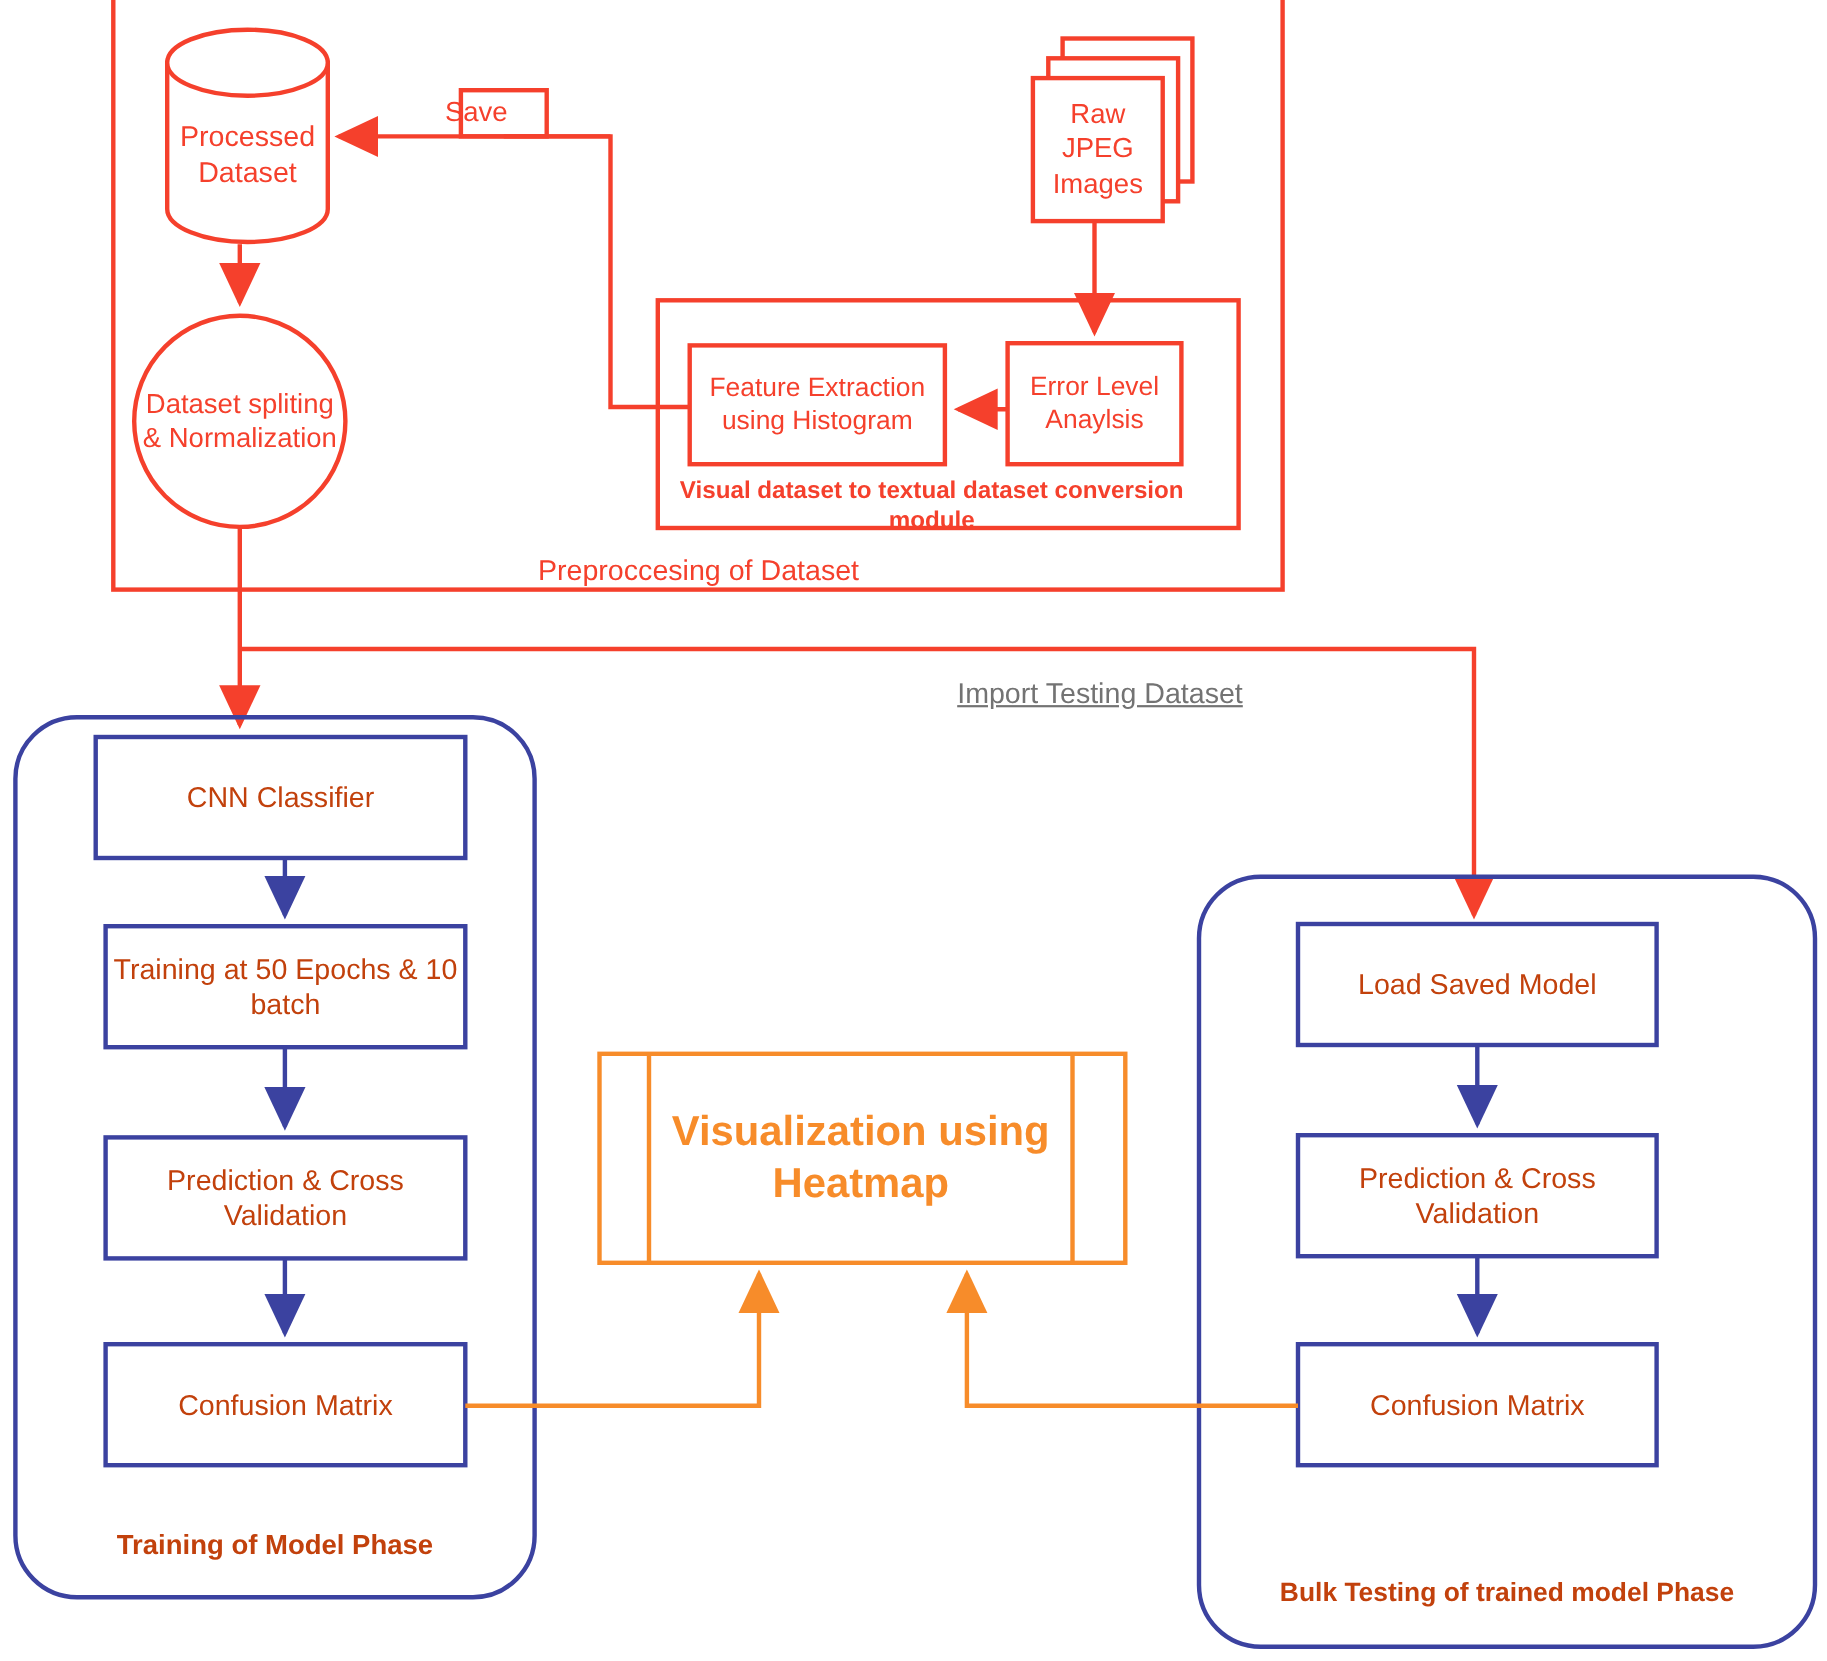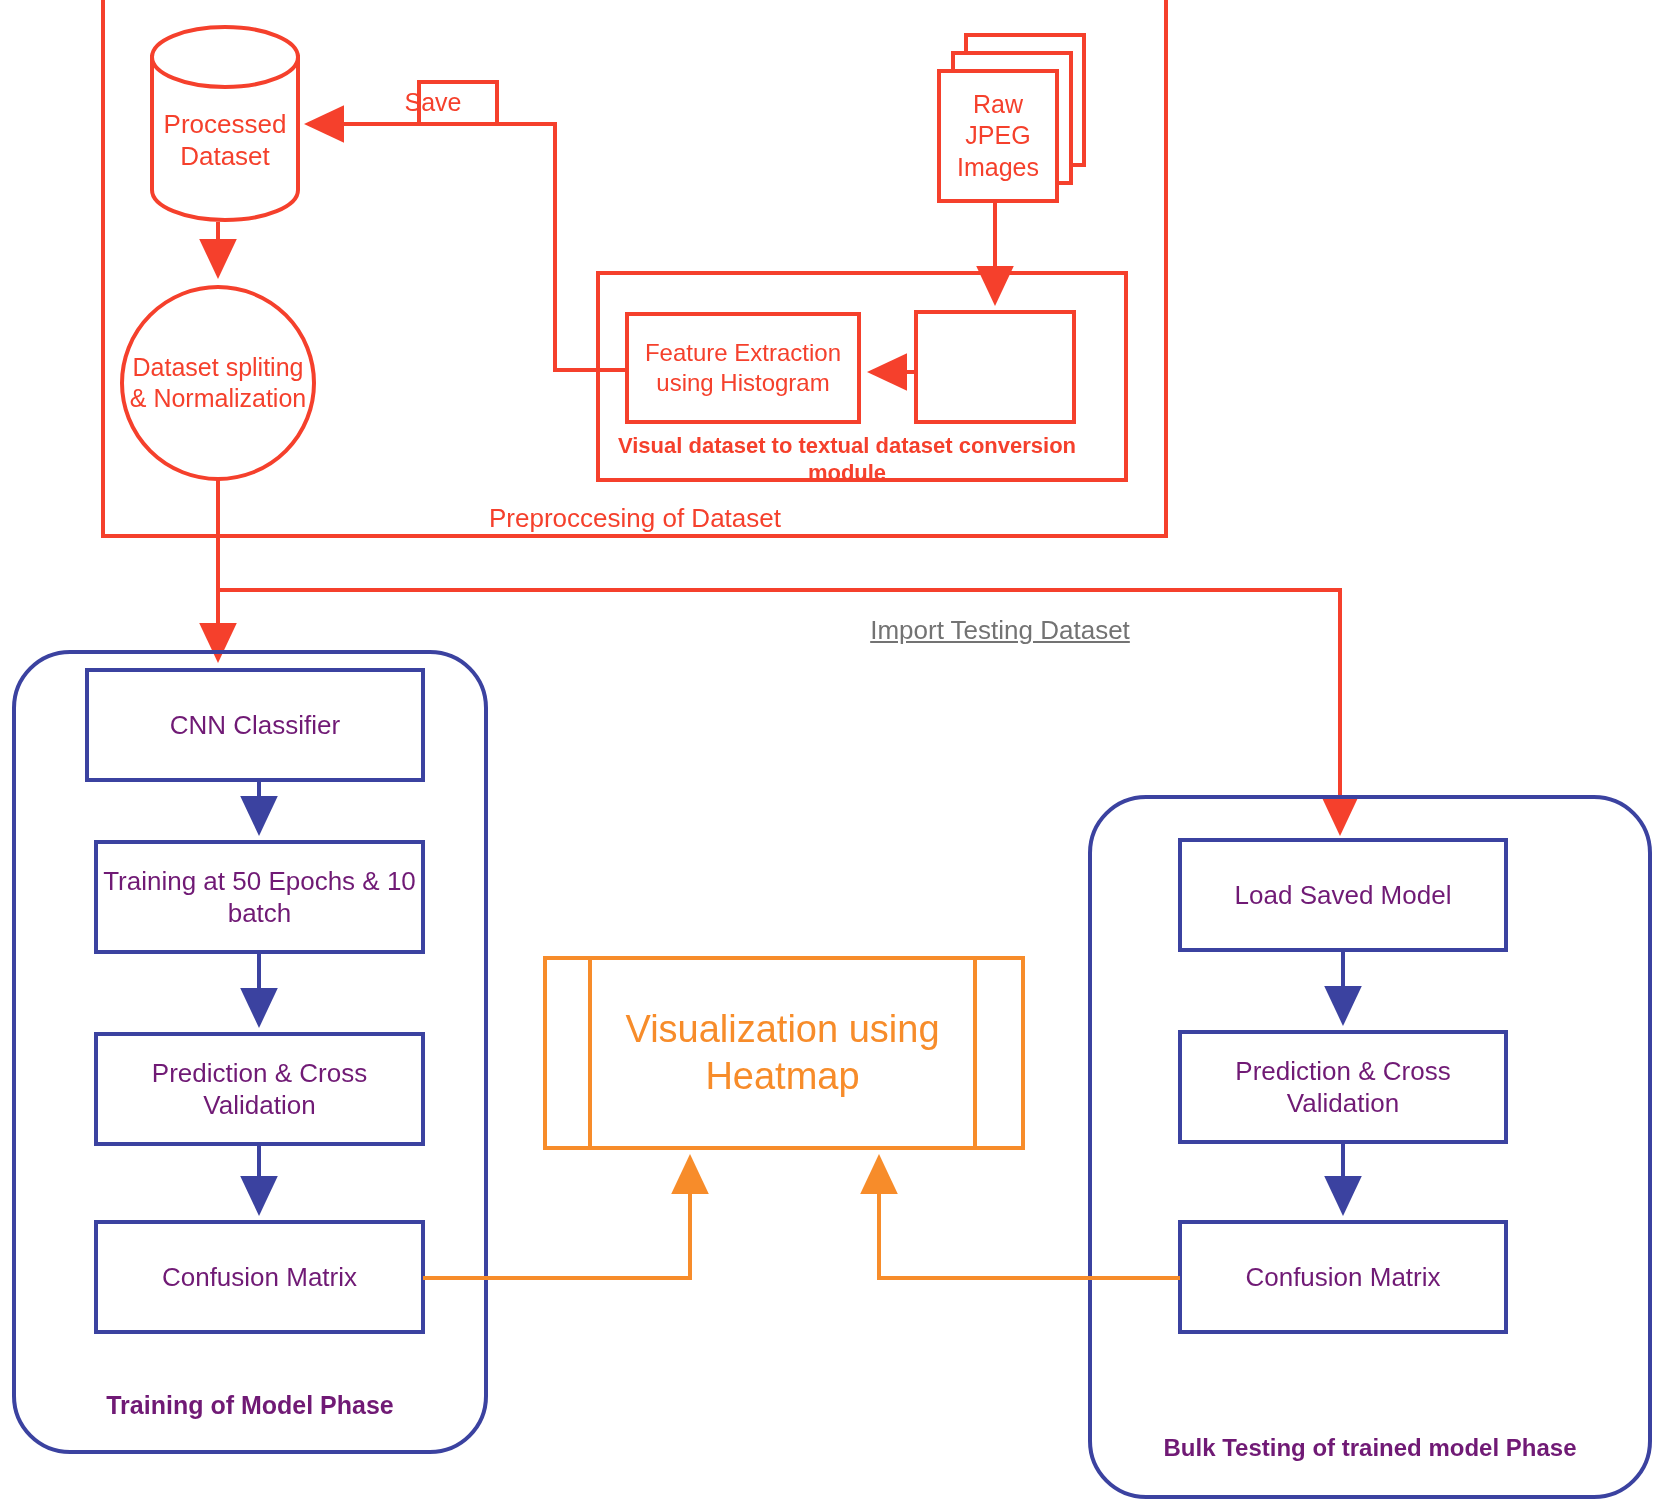--- a/index.html
+++ b/index.html
@@ -27,30 +27,30 @@
   .node-label {
     position: absolute;
     display: flex;
     align-items: center;
     justify-content: center;
     text-align: center;
     line-height: 1.25;
     pointer-events: none;
   }
   .red-text   { color: #f5402c; }
-  .blue-text  { color: #701a75; }
+  .blue-text  { color: #c2410c; }
   .orange-text{ color: #f78c2a; }
   .black-text { color: #737373; text-decoration: underline; }
   .t-26  { font-size: 26px; }
   .t-25  { font-size: 25px; }
   .t-24  { font-size: 24px; text-align: center; }
   .t-22b { font-size: 22px; font-weight: bold; }
   .t-24b { font-size: 24px; font-weight: bold; }
   .t-25b { font-size: 25px; font-weight: bold; }
-  .t-38b { font-size: 38px; font-weight: normal; }
+  .t-38b { font-size: 38px; font-weight: bold; }
 </style>
 </head>
 <body>
 
 <div id="canvas">
 
   <svg class="layer" viewBox="0 0 1661 1510">
     <defs>
       <marker id="arrRed" markerWidth="11" markerHeight="11" refX="9" refY="5.5" orient="auto" markerUnits="strokeWidth">
         <path d="M0,0.8 L10,5.5 L0,10.2 Z" fill="#f5402c"></path>
@@ -136,20 +136,24 @@
     <span>Dataset spliting</span>
     <span>&amp; Normalization</span>
   </div>
 
   <div class="node-label red-text t-25" style="left:939px; top:78px; width:118px; height:116px; flex-direction:column;">
     <span>Raw</span>
     <span>JPEG</span>
     <span>Images</span>
   </div>
 
+  <div class="node-label red-text t-24" style="left:916px; top:312px; width:158px; height:110px; flex-direction:column;">
+    <span>Error Level</span>
+    <span>Anaylsis</span>
+  </div>
 
   <div class="node-label red-text t-24" style="left:627px; top:314px; width:232px; height:108px; flex-direction:column;">
     <span>Feature Extraction</span>
     <span>using Histogram</span>
   </div>
 
   <div class="node-label red-text t-22b" style="left:592px; top:442px; width:510px; height:34px;">Visual dataset to textual dataset conversion module</div>
 
   <div class="node-label red-text t-26" style="left:320px; top:500px; width:630px; height:36px;">Preproccesing of Dataset</div>
 

